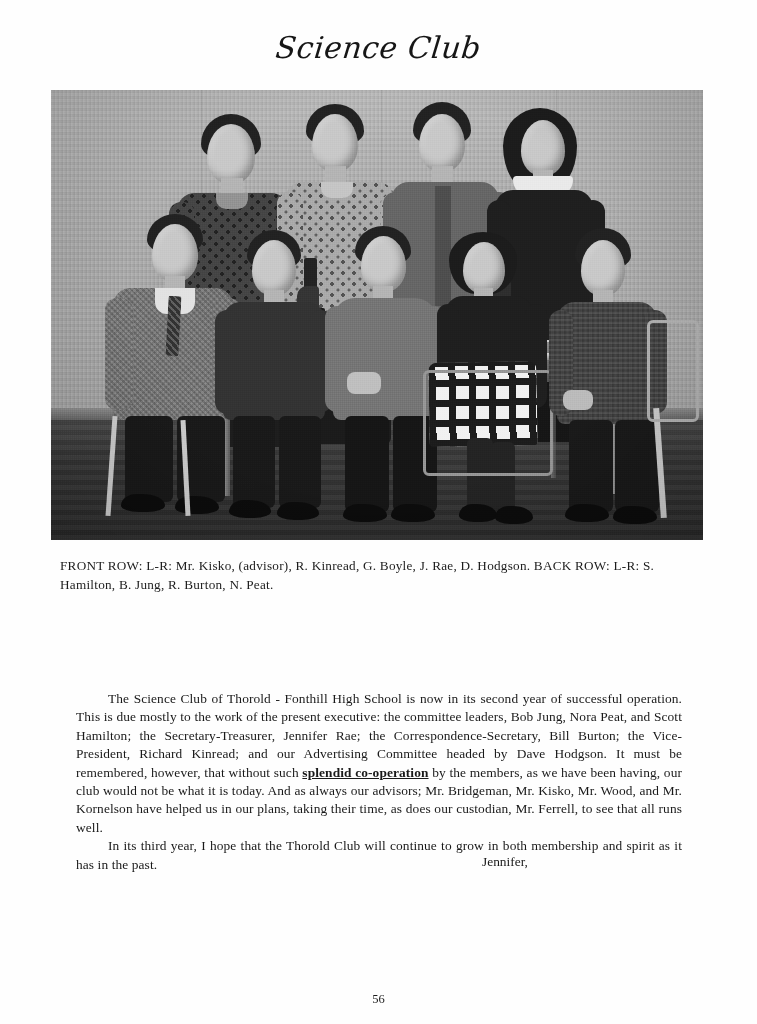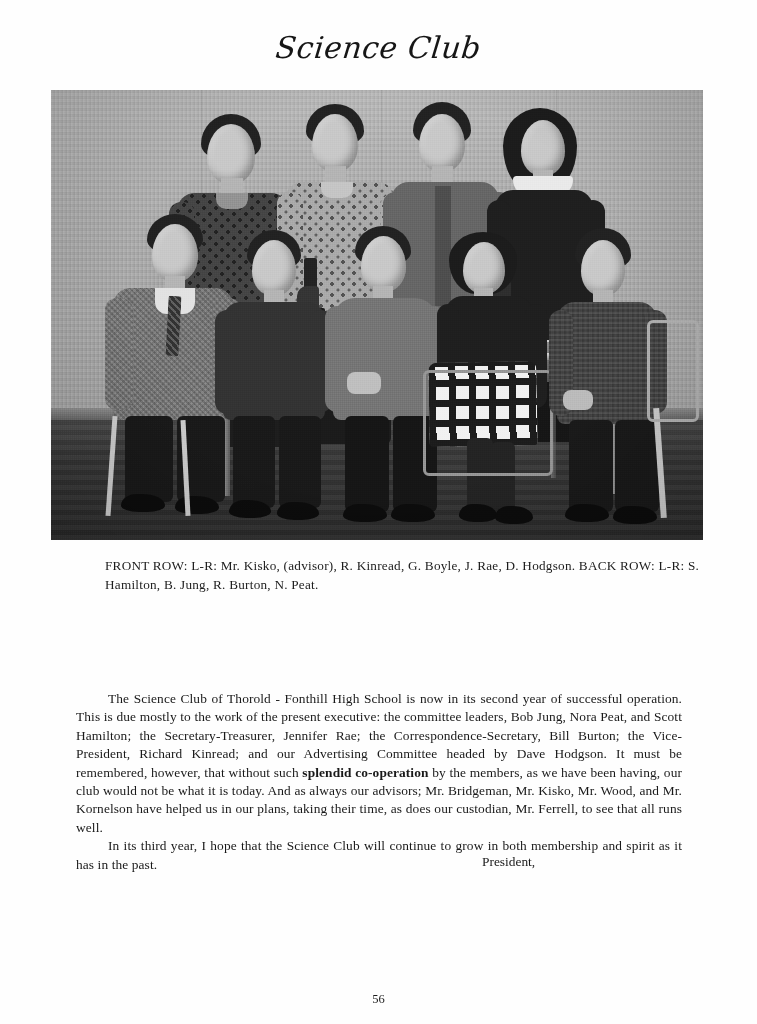--- a/index.html
+++ b/index.html
@@ -257,40 +257,39 @@
   
   .caption {
     position: absolute;
     left: 60px;
     top: 556px;
     width: 645px;
     font-size: 13.2px;
     line-height: 19px;
     letter-spacing: 0.25px;
     color: #1c1c1c;
-    margin-left: 45px;
   }
 
   
   .body-copy {
     position: absolute;
     left: 76px;
     top: 690px;
     width: 606px;
     font-size: 13.4px;
     line-height: 18.4px;
     text-align: justify;
     color: #191919;
     letter-spacing: 0.1px;
   }
   .body-copy p {
     margin: 0;
     text-indent: 32px;
   }
-  .emph { font-weight: 700; }
+  .emph { font-weight: 700; text-decoration: underline; }
 
   .signoff {
     position: absolute;
     left: 76px;
     top: 852px;
     width: 606px;
     font-size: 13.4px;
     line-height: 19px;
     color: #191919;
   }
@@ -470,22 +469,22 @@
 
       <div class="grain"></div>
       <div class="vignette"></div>
     </div>
   </div>
 
   <div class="caption">FRONT ROW: L-R: Mr. Kisko, (advisor), R. Kinread, G. Boyle, J. Rae, D. Hodgson. BACK ROW: L-R: S. Hamilton, B. Jung, R. Burton, N. Peat.</div>
 
   <div class="body-copy">
     <p><span>The Science Club of Thorold - Fonthill High School is now in its second year of successful operation.  This is due mostly to the work of the present executive: the committee leaders, Bob Jung, Nora Peat, and Scott Hamilton; the Secretary-Treasurer, Jennifer Rae; the Correspondence-Secretary, Bill Burton; the Vice-President, Richard Kinread; and our Advertising Committee headed by Dave Hodgson.  It must be remembered, however, that without such </span><span class="emph">splendid co-operation</span><span> by the members, as we have been having, our club would not be what it is today.  And as always our advisors; Mr. Bridgeman, Mr. Kisko, Mr. Wood, and Mr. Kornelson have helped us in our plans, taking their time, as does our custodian, Mr. Ferrell, to see that all runs well.</span></p>
-    <p>In its third year, I hope that the Science Club will continue to grow in both membership and spirit as it has in the past.</p>
+    <p>In its third year, I hope that the Thorold Club will continue to grow in both membership and spirit as it has in the past.</p>
   </div>
 
   <div class="signoff">
-    <div class="sig-line-1">President,</div>
+    <div class="sig-line-1">Jennifer,</div>
   </div>
 
   <div class="page-number">56</div>
 
 </div>
 
 </body></html>

